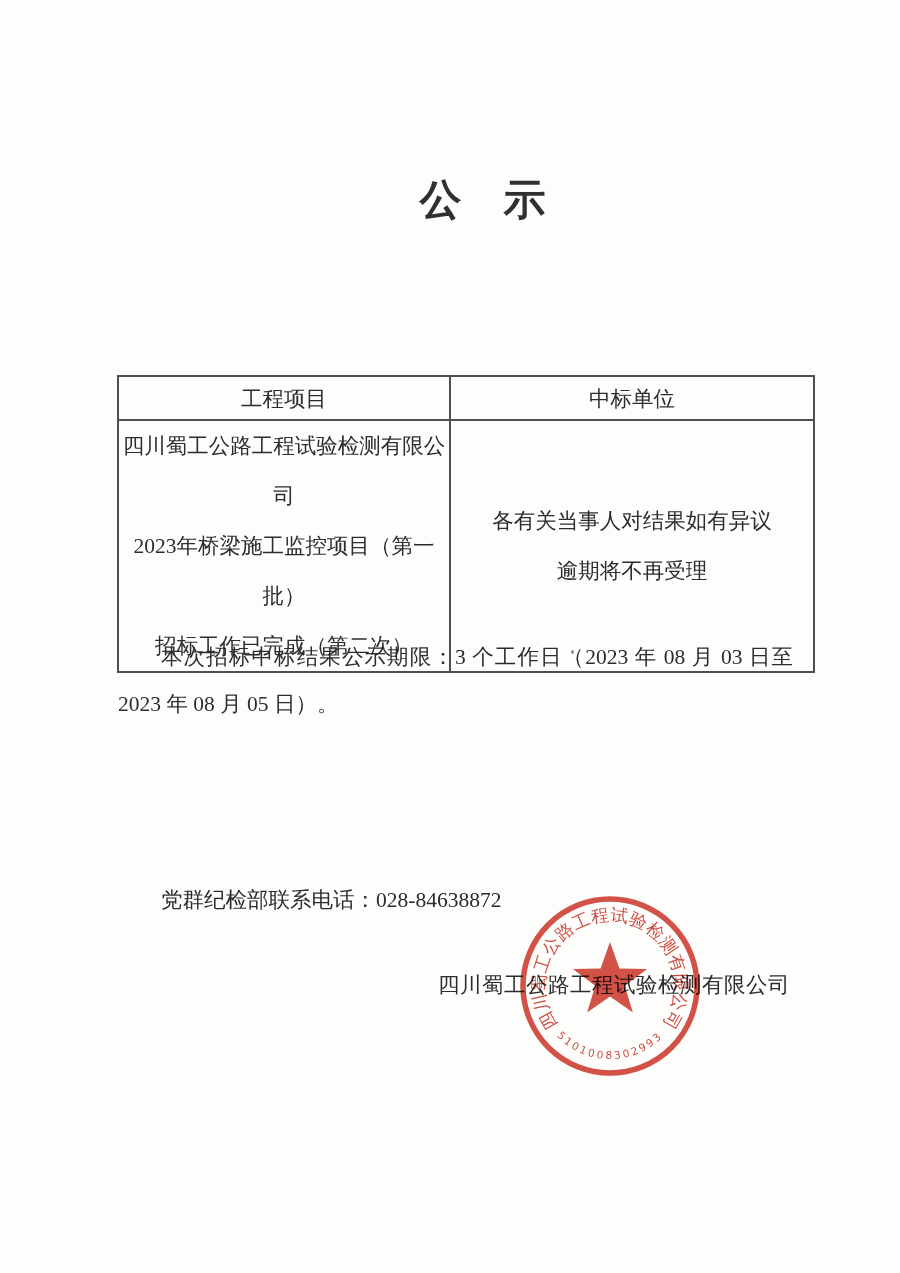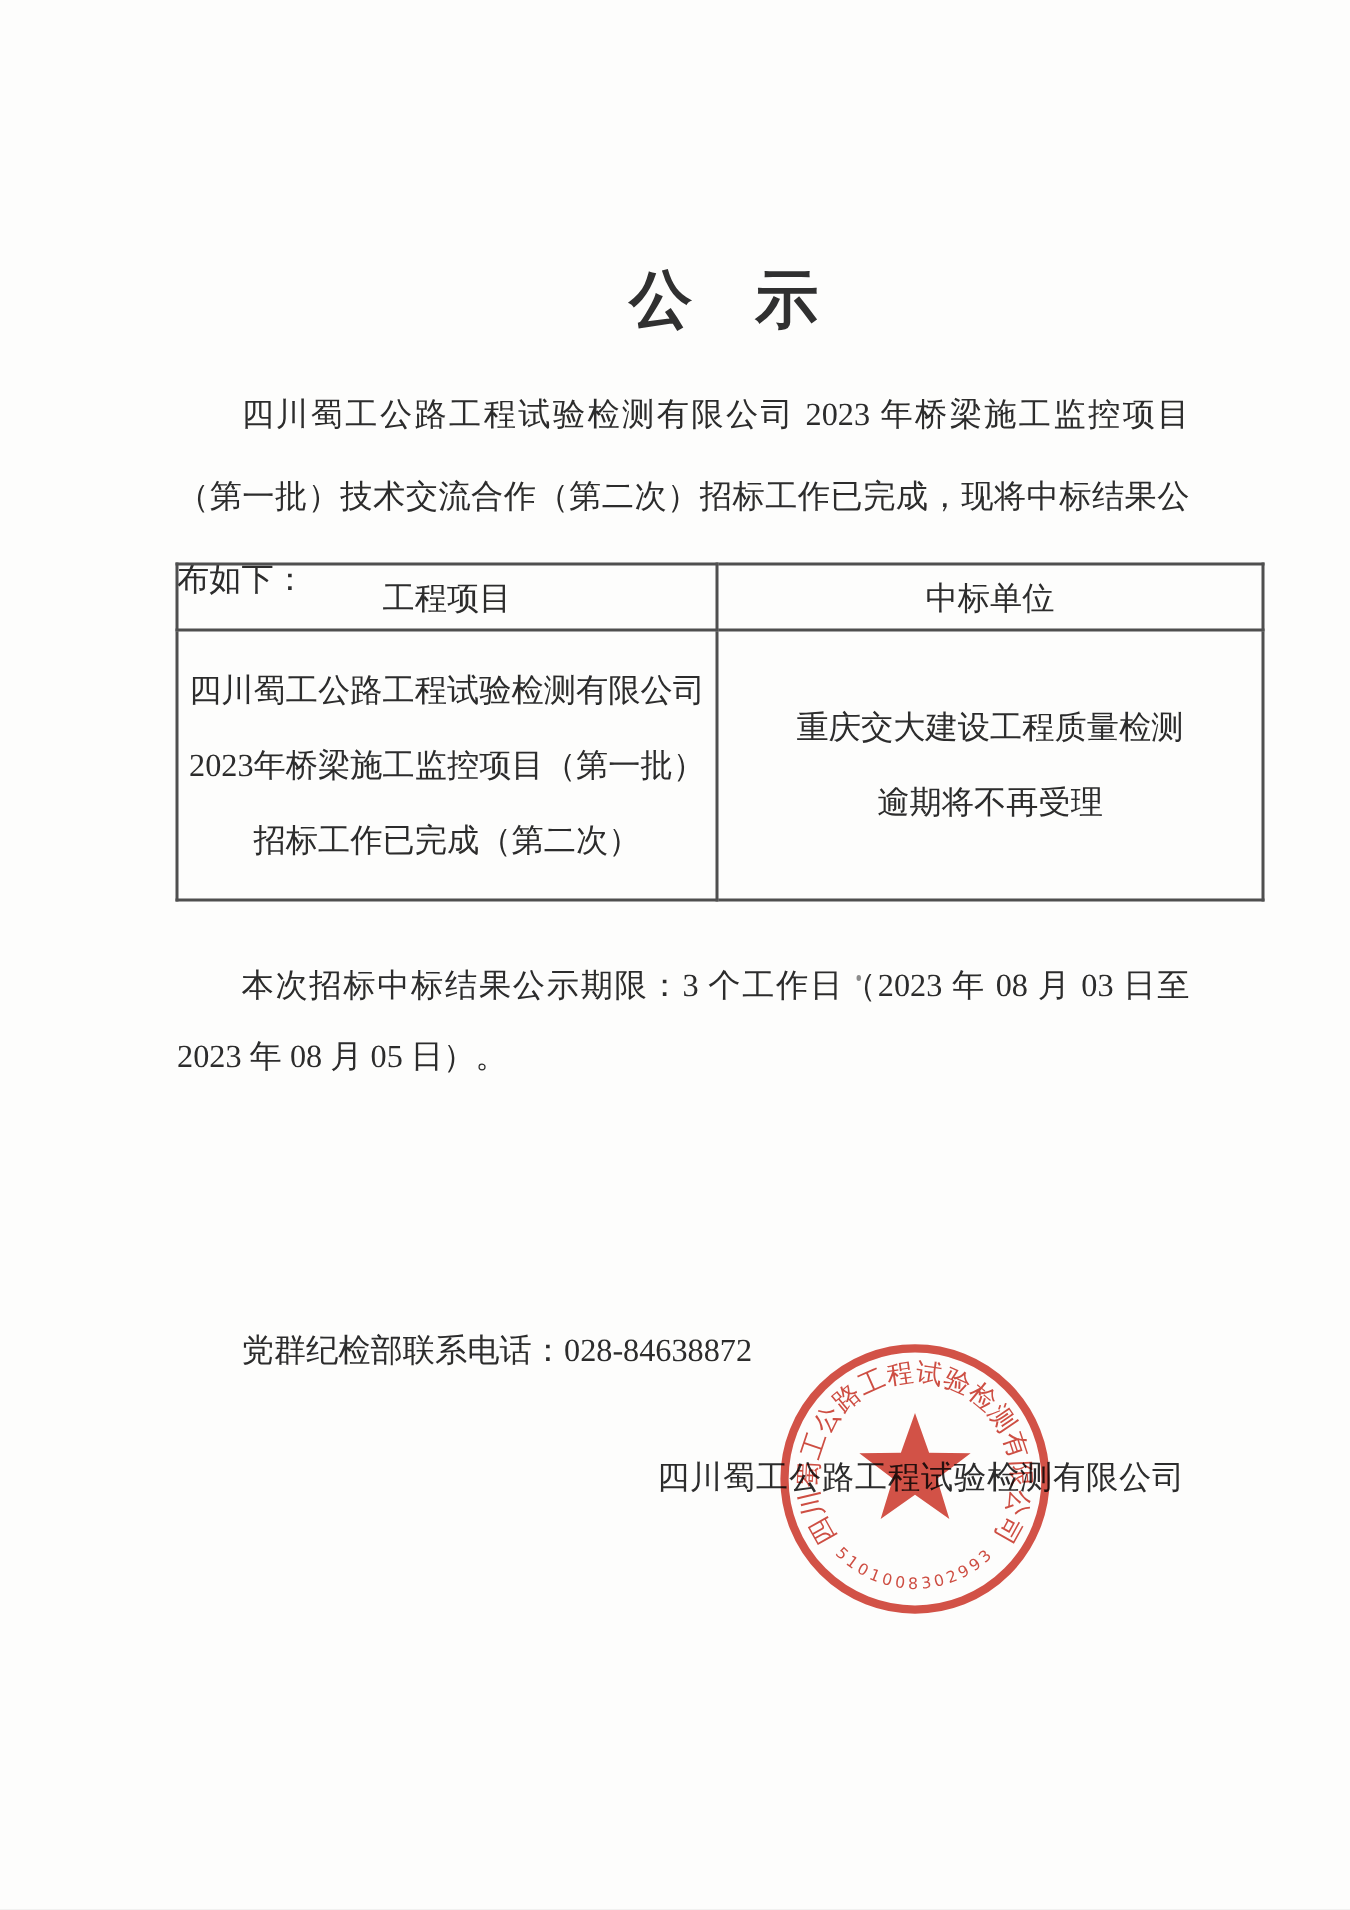--- a/index.html
+++ b/index.html
@@ -54,21 +54,21 @@
     color: #2c2c2c;
   }
   table.results th, table.results td {
     border: 2px solid #4f4f4f;
     font-weight: normal;
     text-align: center;
     vertical-align: middle;
   }
   table.results th { height: 44px; }
   table.results td { height: 180px; }
-  .col-project { width: 360px; }
+  .col-project { width: 332px; }
   .col-winner  { width: 364px; }
   .cell-line { line-height: 50px; text-align: center; }
 
   .sign-company {
     position: absolute;
     top: 970px;
     left: 0;
     right: 110px;
     text-align: right;
     font-size: 21.5px;
@@ -103,38 +103,37 @@
     border-radius: 50%;
   }
 </style>
 </head>
 <body>
 
 <div class="page">
 
   <h1 class="doc-title">公　示</h1>
 
-  <p class="para indent para-intro">四川蜀工公路工程试验检测有限公司 2023 年桥梁施工监控项目（第一批）技术交流合作（第二次）招标工作已完成，现将中标结果公布如下：</p>
 
   <table class="results">
     <thead>
       <tr>
         <th class="col-project">工程项目</th>
         <th class="col-winner">中标单位</th>
       </tr>
     </thead>
     <tbody>
       <tr>
         <td>
           <div class="cell-line">四川蜀工公路工程试验检测有限公司</div>
           <div class="cell-line">2023年桥梁施工监控项目（第一批）</div>
           <div class="cell-line">招标工作已完成（第二次）</div>
         </td>
         <td>
-          <div class="cell-line">重庆交大建设工程质量检测</div>
+          <div class="cell-line">各有关当事人对结果如有异议</div>
           <div class="cell-line">逾期将不再受理</div>
         </td>
       </tr>
     </tbody>
   </table>
 
   <p class="para indent para-period">本次招标中标结果公示期限：3 个工作日（2023 年 08 月 03 日至 2023 年 08 月 05 日）。</p>
 
 
   <p class="para indent para-contact">党群纪检部联系电话：028-84638872</p>

